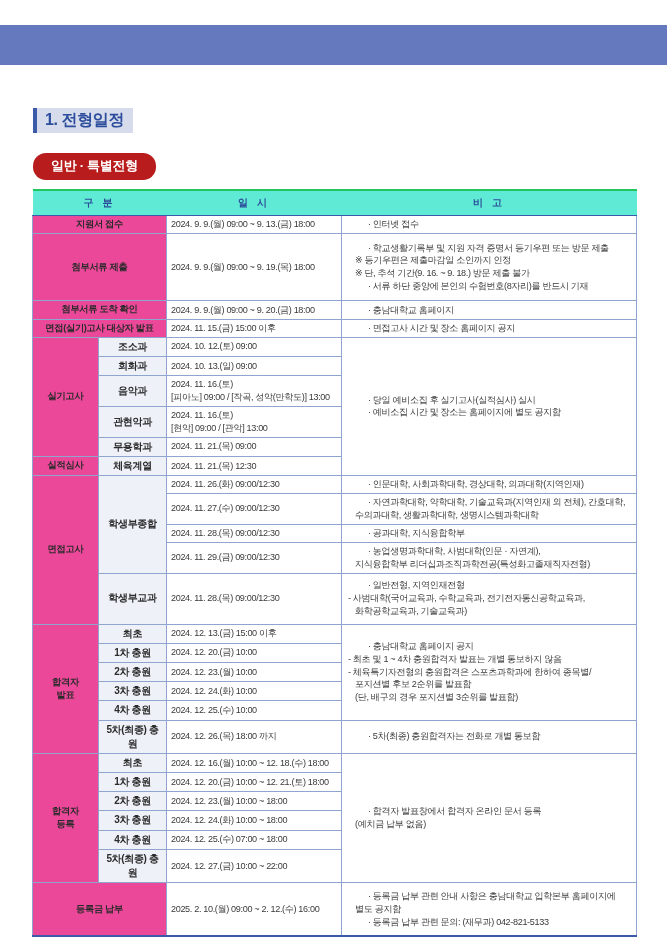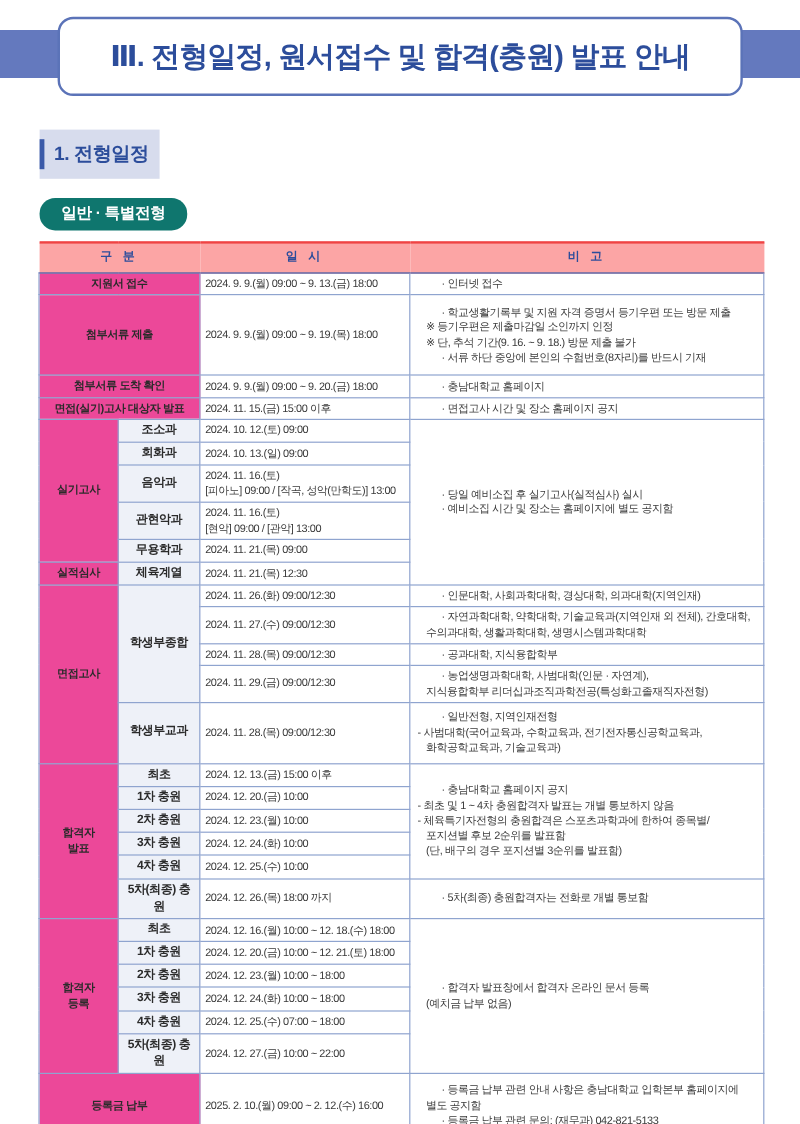--- a/index.html
+++ b/index.html
@@ -49,41 +49,41 @@
     letter-spacing: -0.6px;
     white-space: nowrap;
   }
 
   
   .section-heading {
     margin: 22px 12px 0 33px;
     display: inline-flex;
     align-items: center;
     background: #d7dced;
-    height: 41px;
+    height: 25px;
     padding-right: 9px;
   }
   .section-heading .bar {
     width: 4px;
     height: 25px;
     background: #3b5aa8;
     margin-right: 8px;
   }
   .section-heading .txt {
     font-size: 16px;
     font-weight: bold;
     color: #2c4d9b;
     letter-spacing: -0.4px;
   }
 
   
   .pill {
     display: inline-block;
     margin: 16px 0 9px 33px;
-    background: #0f766e;
+    background: #b91c1c;
     color: #ffffff;
     font-size: 13px;
     font-weight: bold;
     letter-spacing: -0.3px;
     border-radius: 13px;
     padding: 4px 18px 5px 18px;
   }
 
   
   table.schedule {
@@ -95,31 +95,31 @@
     letter-spacing: -0.35px;
   }
   table.schedule th,
   table.schedule td {
     border: 1px solid #8fa4cf;
     padding: 2px 4px;
     vertical-align: middle;
     line-height: 1.42;
   }
   table.schedule thead th {
-    border-top: 2px solid #ef4444;
+    border-top: 2px solid #22c55e;
     border-bottom: 1.5px solid #3b5aa8;
     border-left: none;
     border-right: none;
     color: #2c4d9b;
     font-size: 10px;
     font-weight: bold;
     letter-spacing: 3px;
     text-align: center;
     padding: 5px 0 5px 0;
-    background: #fca5a5;
+    background: #5eead4;
   }
   thead th + th { border-left: 1px solid #8fa4cf; }
 
   td.cat {
     background: #ec4899;
     text-align: center;
     font-weight: bold;
     color: #2b2b2b;
     font-size: 9.3px;
   }
@@ -158,23 +158,20 @@
 </style>
 </head>
 <body>
 
 
 
 
 
 <div class="banner-wrap">
   <div class="banner-strip"></div>
-  <div class="banner-box">
-    <div class="banner-title">Ⅲ. 전형일정, 원서접수 및 합격(충원) 발표 안내</div>
-  </div>
 </div>
 
 <div class="section-heading">
   <span class="bar"></span>
   <span class="txt">1. 전형일정</span>
 </div>
 
 <div>
   <span class="pill">일반 · 특별전형</span>
 </div>

